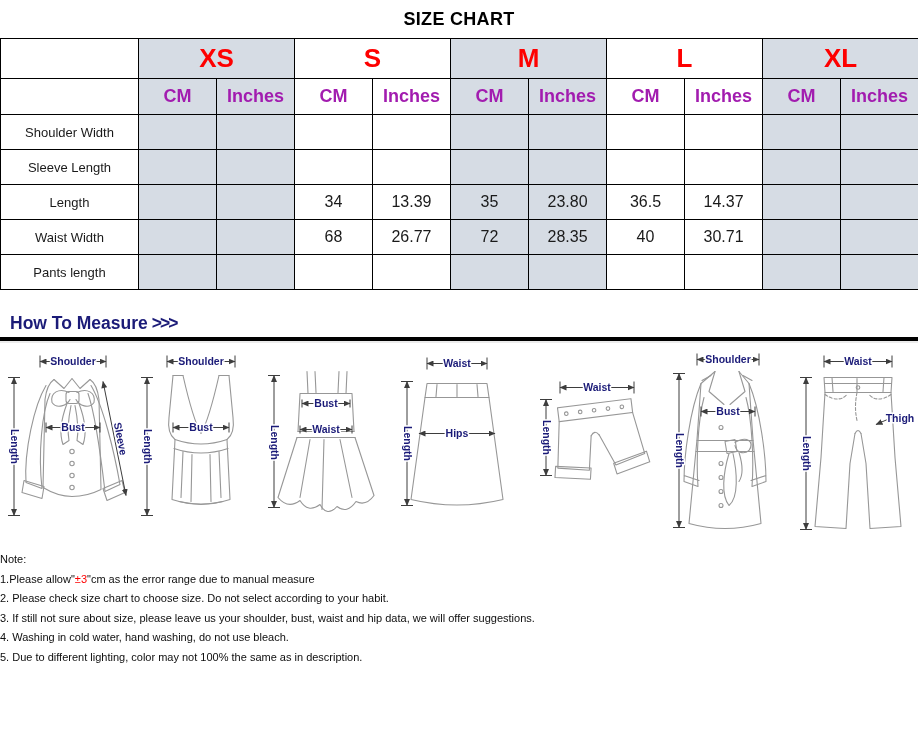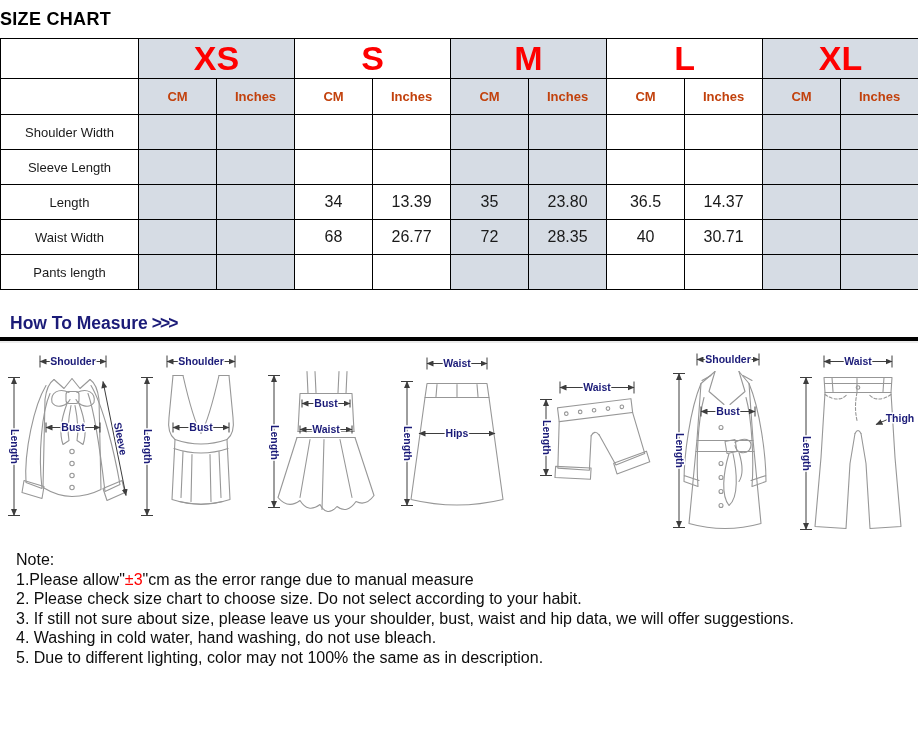--- a/index.html
+++ b/index.html
@@ -1,42 +1,42 @@
 <!DOCTYPE html>
 <html><head>
 <meta charset="utf-8">
 <style>
   html,body{margin:0;padding:0}
   body{width:918px;height:753px;overflow:hidden;background:#fff;
        font-family:"Liberation Sans",sans-serif;color:#000}
-  .title{ font-weight:700;font-size:18px;padding:9px 0 8px;letter-spacing:.3px }
+  .title{ text-align:center;font-weight:700;font-size:18px;padding:9px 0 8px;letter-spacing:.3px }
 
   table{border-collapse:collapse;table-layout:fixed;width:918px}
   th,td{border:1px solid #000;padding:0;text-align:center;vertical-align:middle;
         overflow:hidden;white-space:nowrap;font-weight:normal}
-  th.size-head{height:39px;font-size:34px;font-weight:700;color:#fe0000}
-  th.unit-head{height:35px;font-size:13px;font-weight:700;color:#c2410c}
+  th.size-head{height:39px;font-size:26px;font-weight:700;color:#fe0000}
+  th.unit-head{height:35px;font-size:18px;font-weight:700;color:#a21caf}
   td.val{height:34px;font-size:16px;color:#1a1a1a}
   td.rlabel{font-size:13px}
   .gray{background:#d6dce4}
 
   .htm-wrap{margin:23px 12px 0 10px;height:21px}
   .htm{color:#1b1b78;font-size:17.5px;font-weight:700}
   .chev{letter-spacing:-2px;margin-left:4px}
   .divider{height:4px;background:#000;margin-top:3px;border-bottom:2px solid #ececec}
 
   .figures{display:flex;width:918px;margin-top:3px}
   .figures svg{flex:0 0 131px;width:131px;height:195px}
   .g{fill:none;stroke:#979797;stroke-width:1.1;stroke-linecap:round;stroke-linejoin:round}
   .gd{stroke-dasharray:3,2}
   .m{stroke:#3d3d3d;stroke-width:1;fill:none}
   .mlabel{font-family:"Liberation Sans",sans-serif;font-size:10.5px;font-weight:700;fill:#1b1b78;
           text-anchor:middle;paint-order:stroke;stroke:#fff;stroke-width:3px;stroke-linejoin:round}
 
-  .notes{margin:9px 0 0 16px;font-size:16px;line-height:19.5px;color:#0d0d0d}
+  .notes{margin:9px 0 0 0;font-size:11px;line-height:19.5px;color:#0d0d0d}
   .red{color:#fe0000}
 </style>
 </head>
 <body>
 
 <div class="page">
 
   <div class="title">SIZE CHART</div>
 
   <table id="sizeTable">

